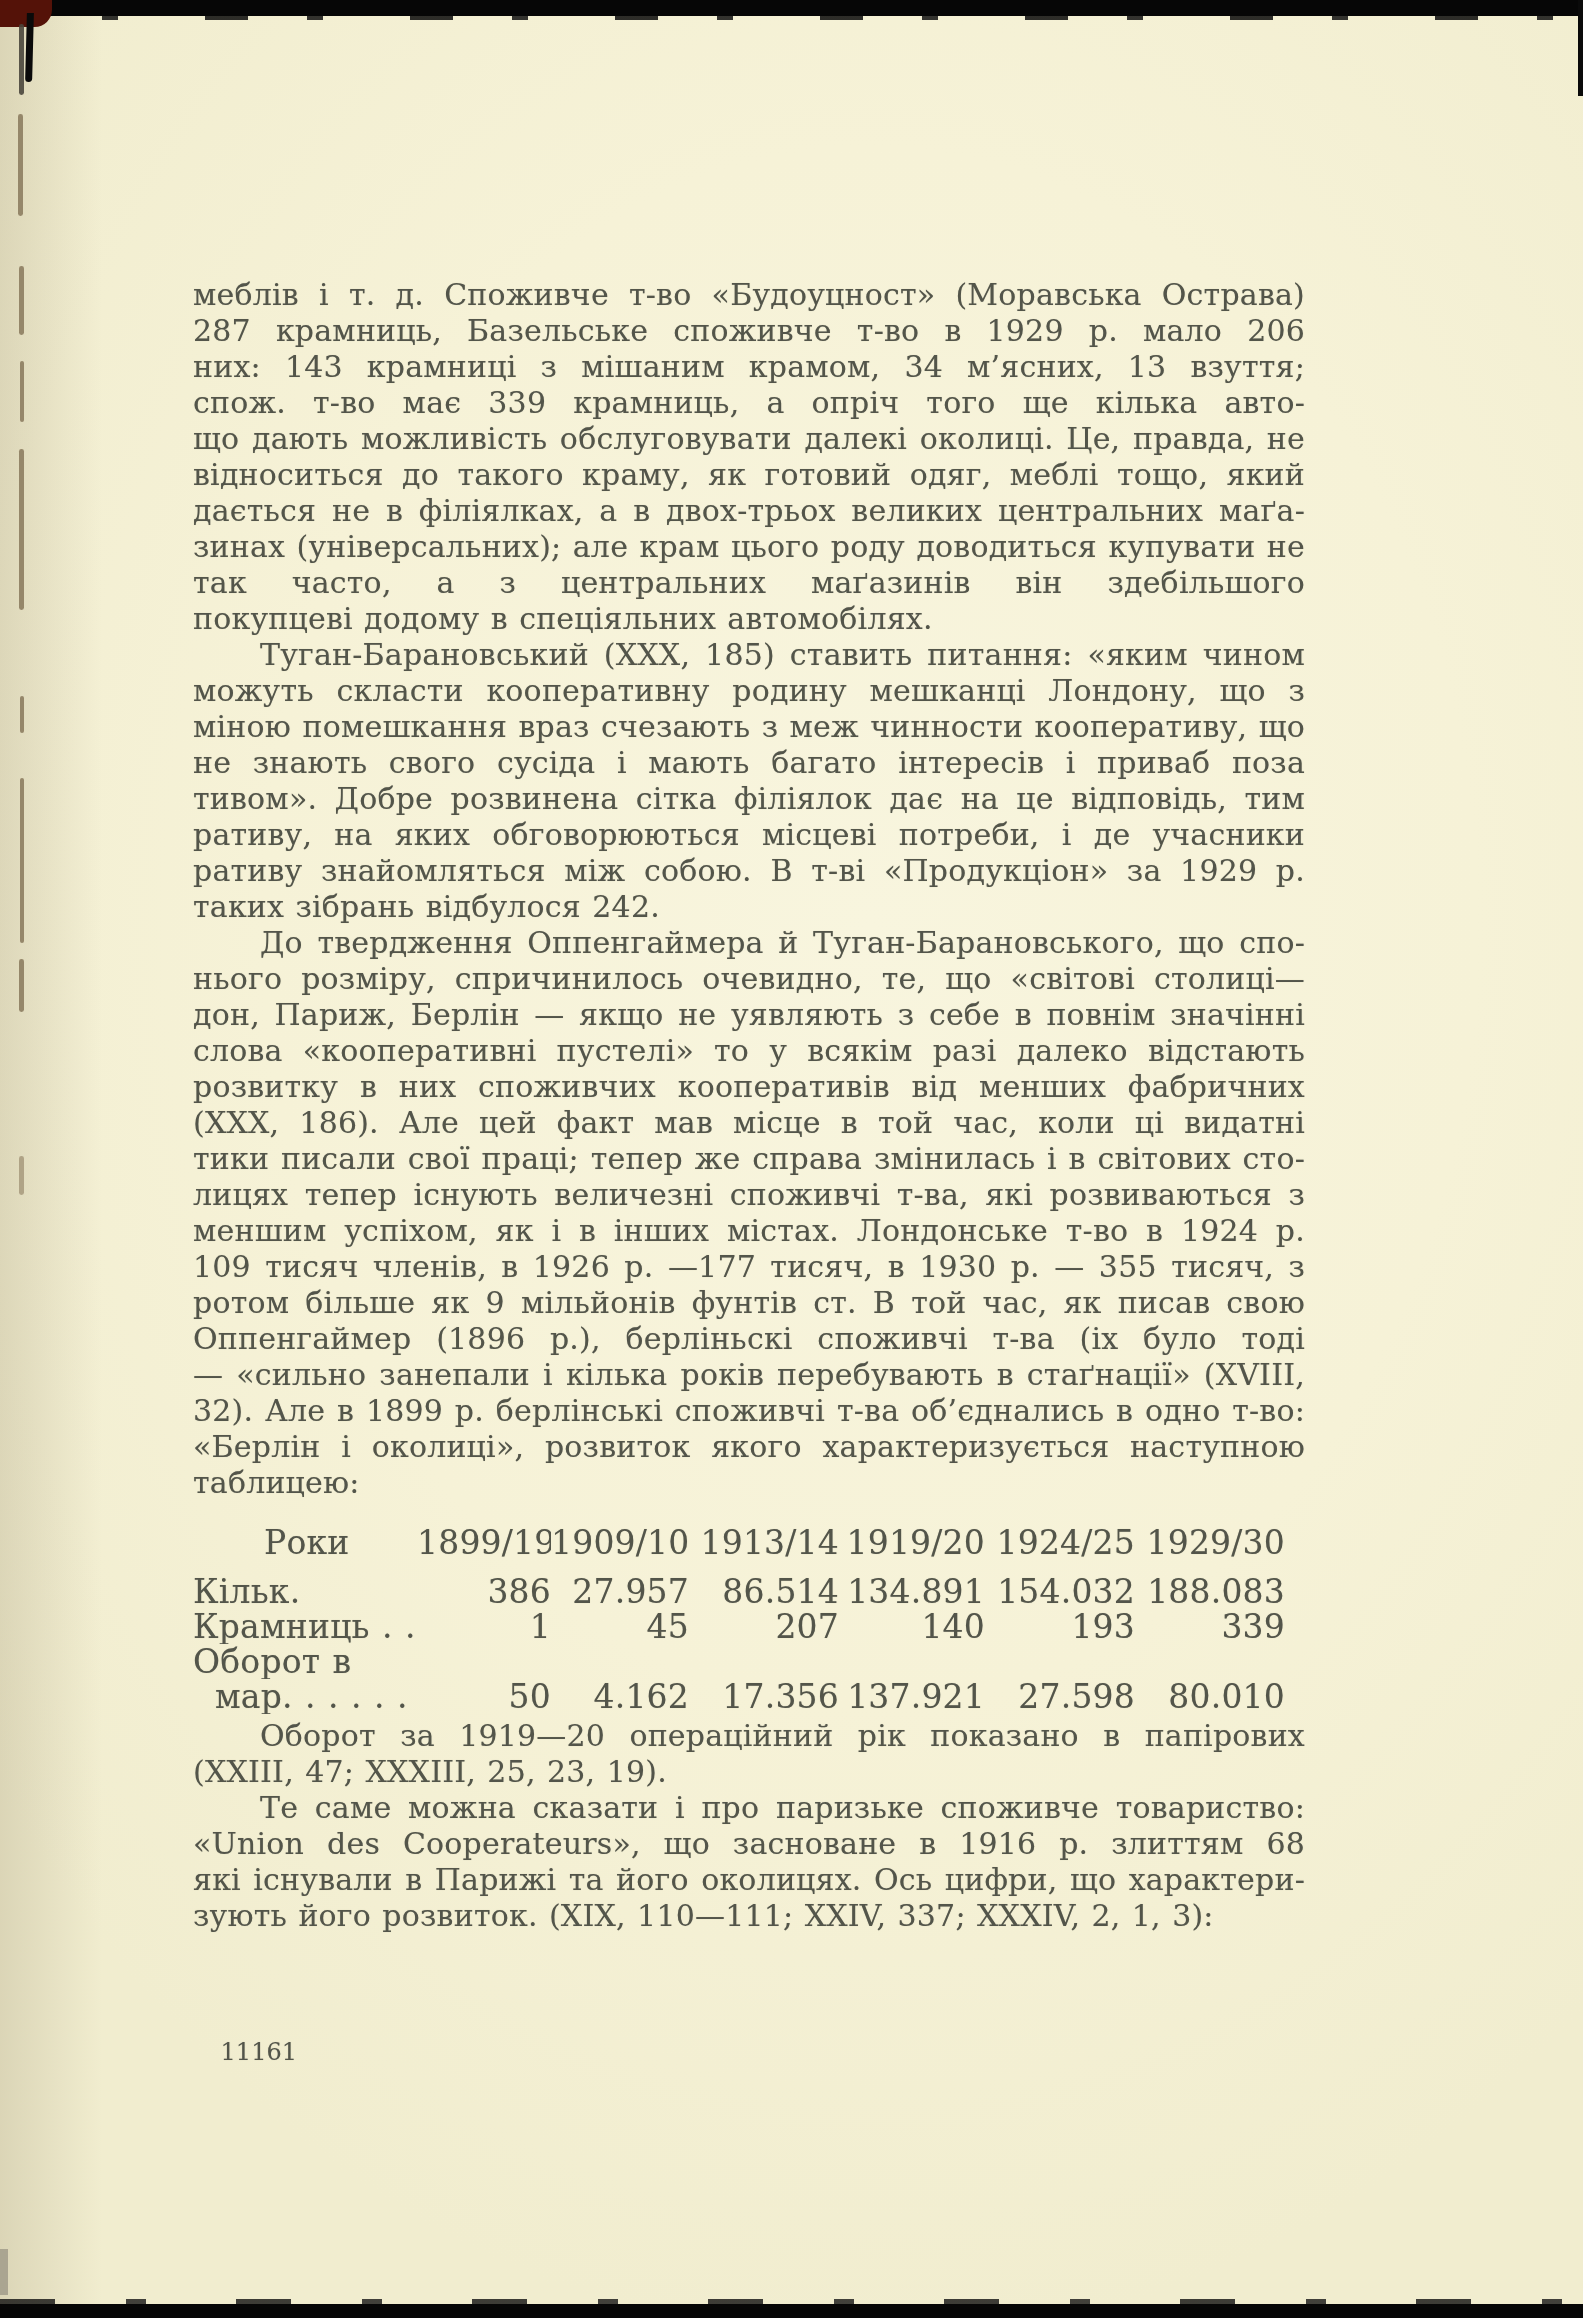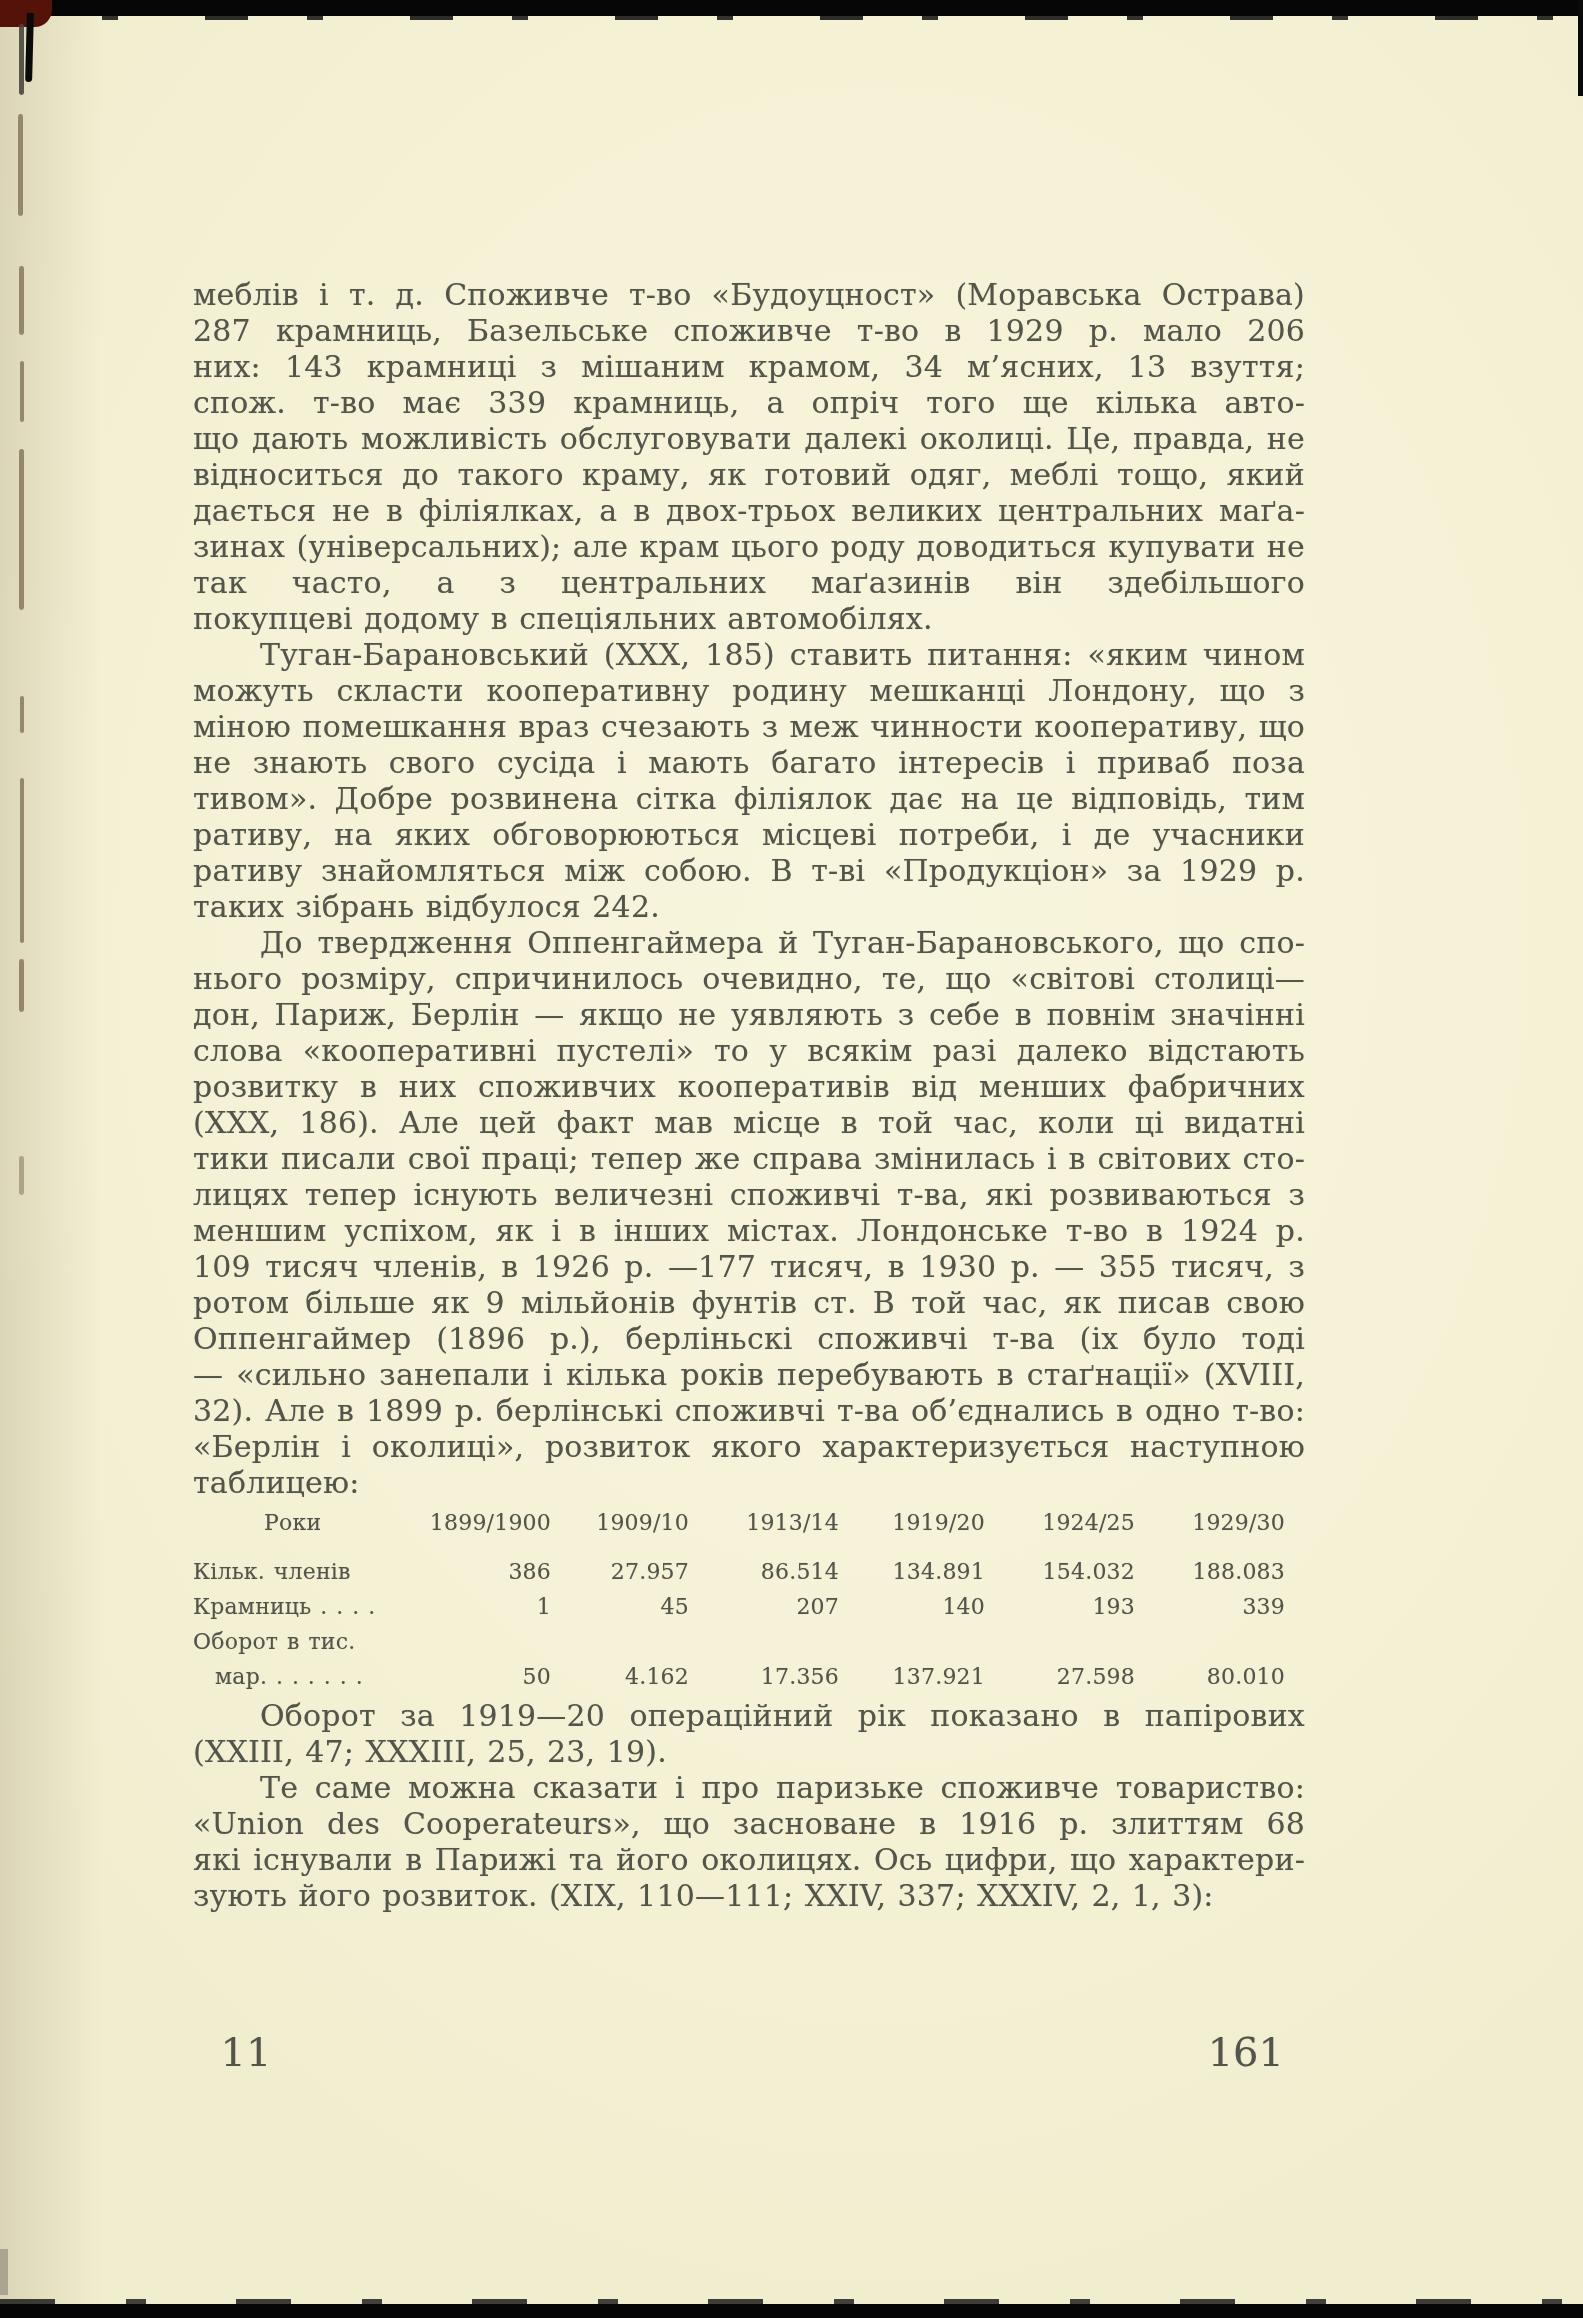--- a/index.html
+++ b/index.html
@@ -33,30 +33,30 @@
     font-size:30px;line-height:36px;letter-spacing:0.2px;word-spacing:1.6px;
     text-shadow:0 0 0.8px rgba(83,85,74,.35);}
   .paragraph{margin:0;}
   .line{height:36px;overflow:hidden;white-space:normal;}
   .line.j{text-align:justify;}
   .line.j::after{content:"";display:inline-block;width:100%;height:0;}
   .paragraph.indent .line:first-child{text-indent:67px;}
 
   
   .stat-table{display:grid;grid-template-columns:224px 134px 138px 150px 146px 150px 150px;
-    margin-top:4px;font-size:22px;}
+    margin-top:24px;font-size:33px;}
   .tcell{height:35px;line-height:35px;overflow:hidden;text-align:right;}
   .tcell.lbl{text-align:left;}
   .tcell.head{height:36px;line-height:36px;}
   .head-years{padding-left:71px;text-align:left;}
   .thead-gap{grid-column:1 / -1;height:12.6px;}
   .lbl2{padding-left:22px;}
 
-  .footer{position:absolute;left:193px;top:2034px;width:1112px;display:flex;justify-content:space-between;
-    font-size:40px;line-height:36px;padding:0;text-shadow:0 0 0.8px rgba(83,85,74,.35);}
+  .footer{position:absolute;left:193px;top:2034px;width:1112px;display:flex;
+    font-size:24px;line-height:36px;padding:0;text-shadow:0 0 0.8px rgba(83,85,74,.35);}
   .footer .num-left{margin-left:27.6px;}
   .footer .num-right{margin-right:21px;}
 </style>
 </head>
 <body>
 
 <div class="page">
   <div class="left-shade"></div>
 
   <div class="top-bar"></div>

